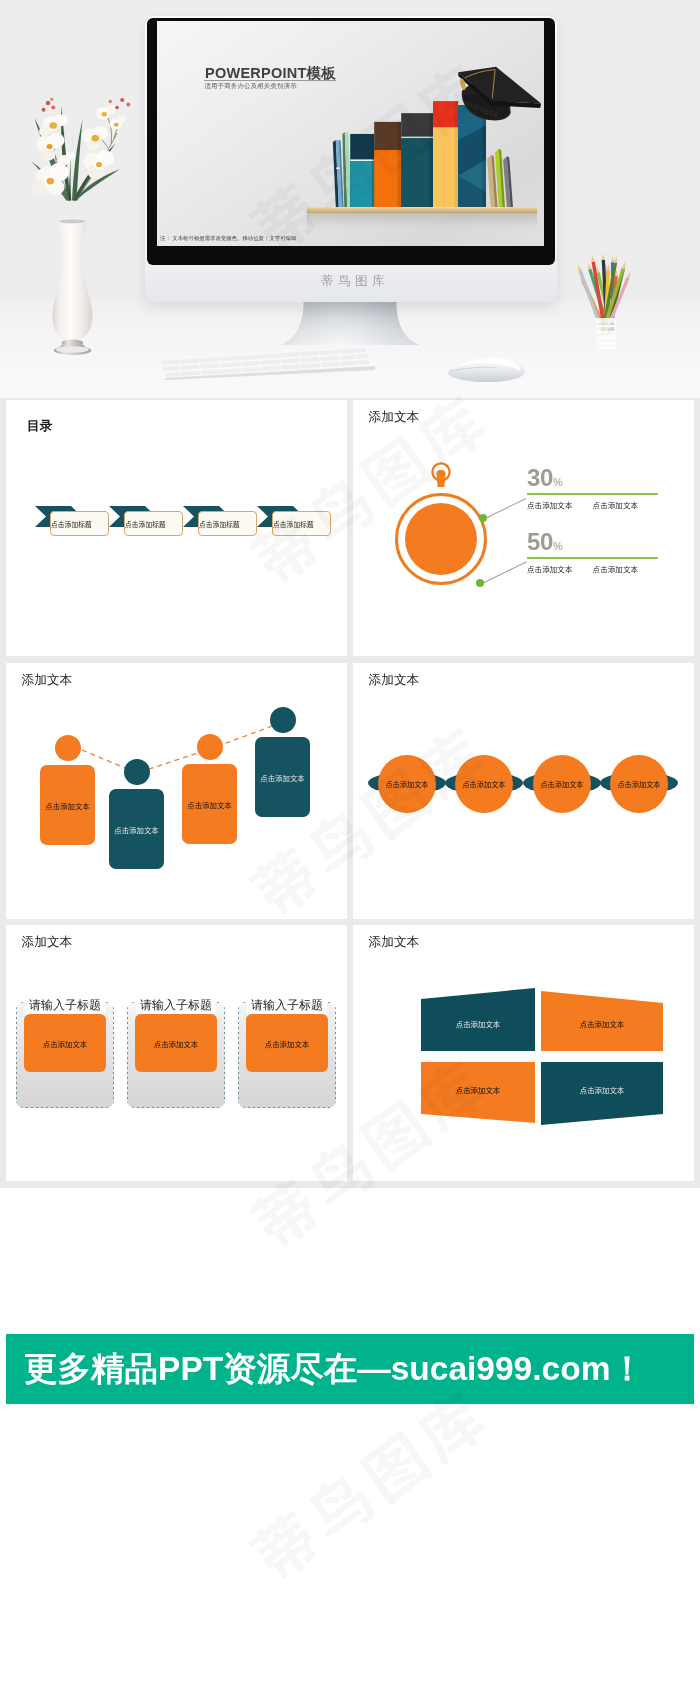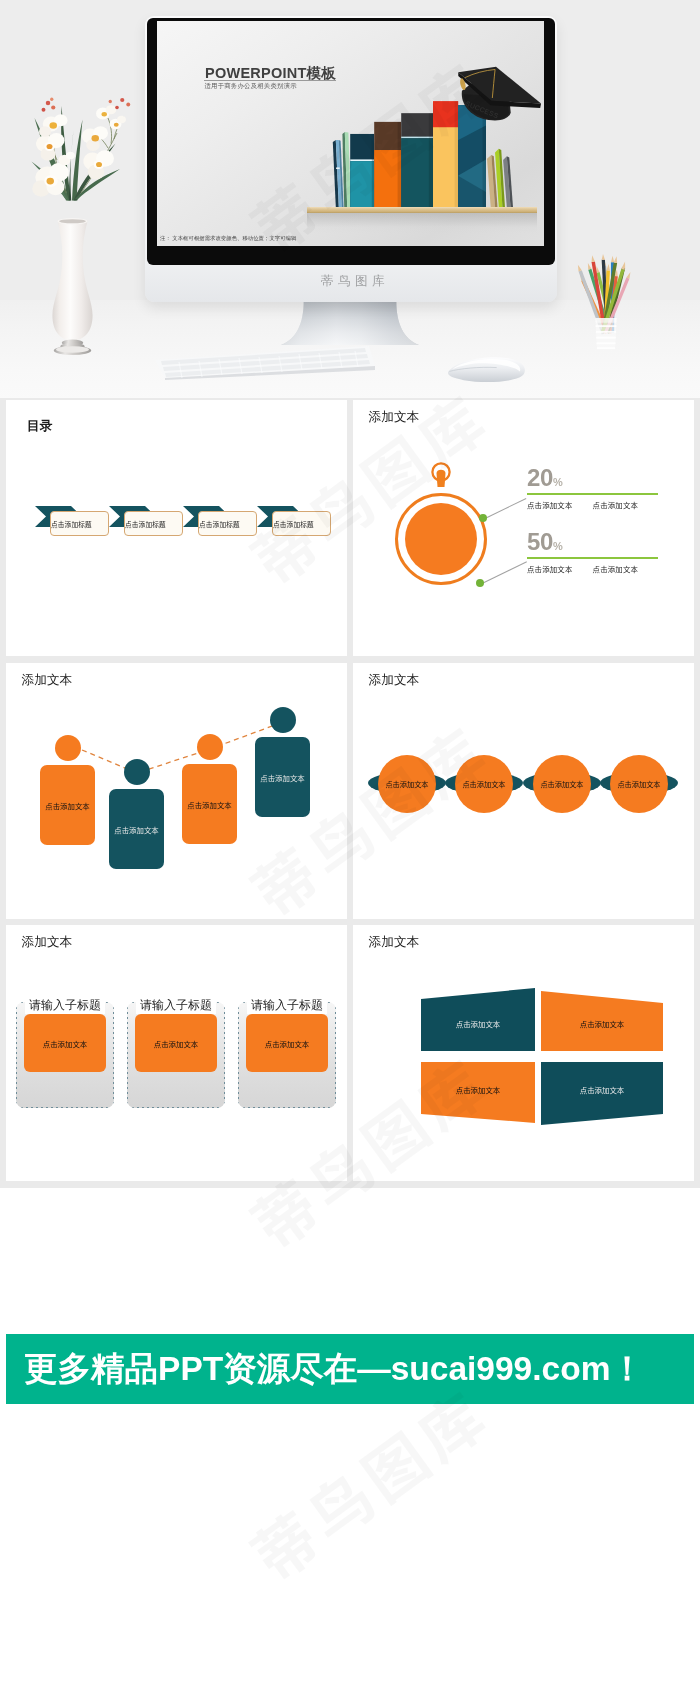--- a/index.html
+++ b/index.html
@@ -558,21 +558,21 @@
           <circle cx="50" cy="79" r="36" fill="#f57b20"></circle>
         </svg>
       </div>
       <div class="lead lead-a"></div>
       <div class="lead lead-b"></div>
       <div class="dot dot-a"></div>
       <div class="dot dot-b"></div>
 
       <div class="stat stat-a">
         <div class="stat-head">
-          <span class="stat-num">20</span><span class="stat-pct">%</span>
+          <span class="stat-num">30</span><span class="stat-pct">%</span>
         </div>
         <div class="stat-rule"></div>
         <div class="stat-labels">
           <span>点击添加文本</span>
           <span>点击添加文本</span>
         </div>
       </div>
       <div class="stat stat-b">
         <div class="stat-head">
           <span class="stat-num">50</span><span class="stat-pct">%</span>

